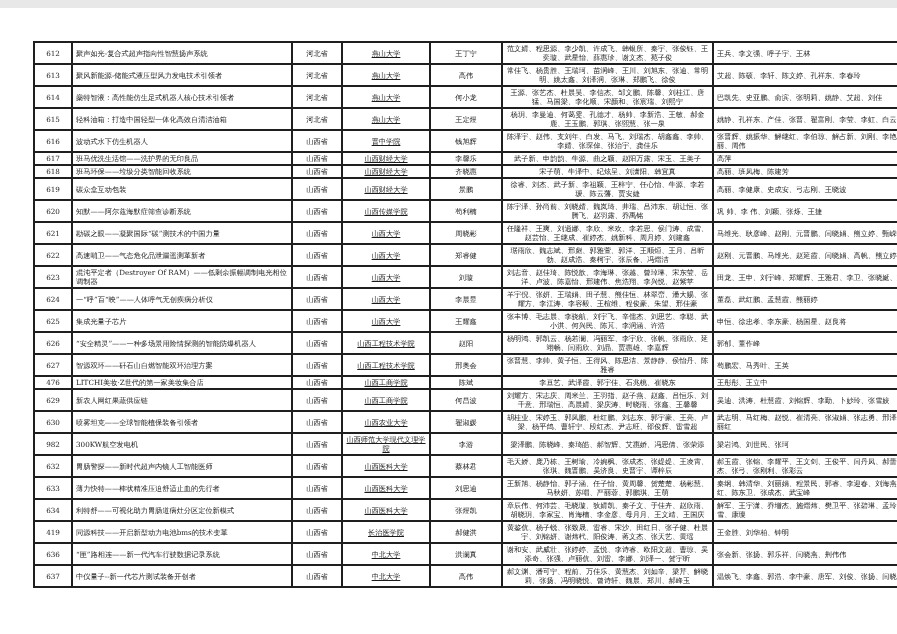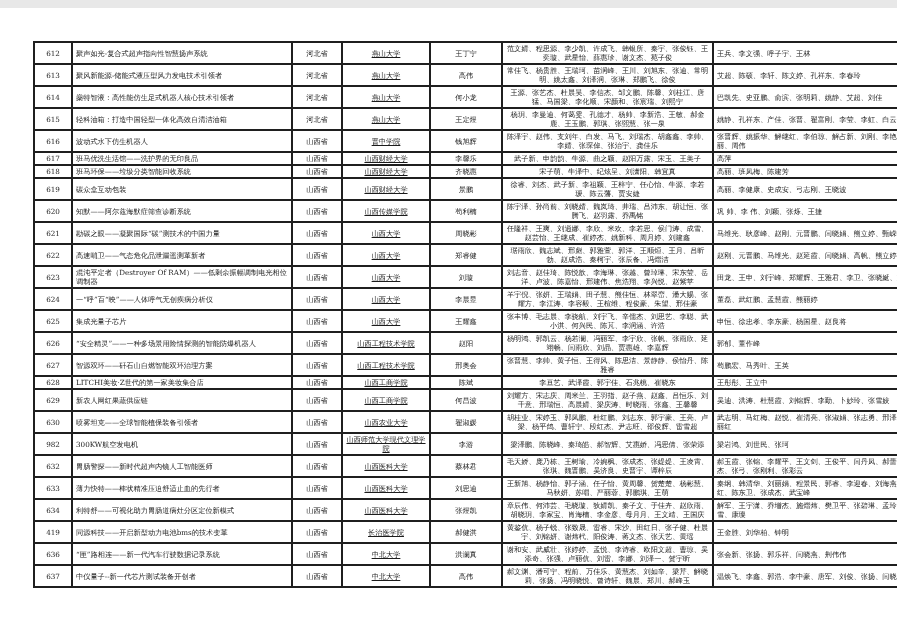--- a/index.html
+++ b/index.html
@@ -175,21 +175,21 @@
         <tr>
           <td class="col-num">627</td>
           <td class="col-project">智源双环——矸石山自燃智能双环治理方案</td>
           <td class="col-province">山西省</td>
           <td class="col-university">山西工程技术学院</td>
           <td class="col-leader">邢奥会</td>
           <td class="col-members">张晋慧、李帅、黄子恒、王得风、陈思洁、景静静、侯怡丹、陈雅睿</td>
           <td class="col-advisors">苟鹏宏、马秀叶、王英</td>
         </tr>
         <tr>
-          <td class="col-num">628</td>
+          <td class="col-num">476</td>
           <td class="col-project">LITCHI美妆·Z世代的第一家美妆集合店</td>
           <td class="col-province">山西省</td>
           <td class="col-university">山西工商学院</td>
           <td class="col-leader">陈斌</td>
           <td class="col-members">李豆艺、武泽霞、郭宇佳、石兆桃、崔晓东</td>
           <td class="col-advisors">王彤彤、王立中</td>
         </tr>
         <tr>
           <td class="col-num">629</td>
           <td class="col-project">新农人网红果蔬供应链</td>

